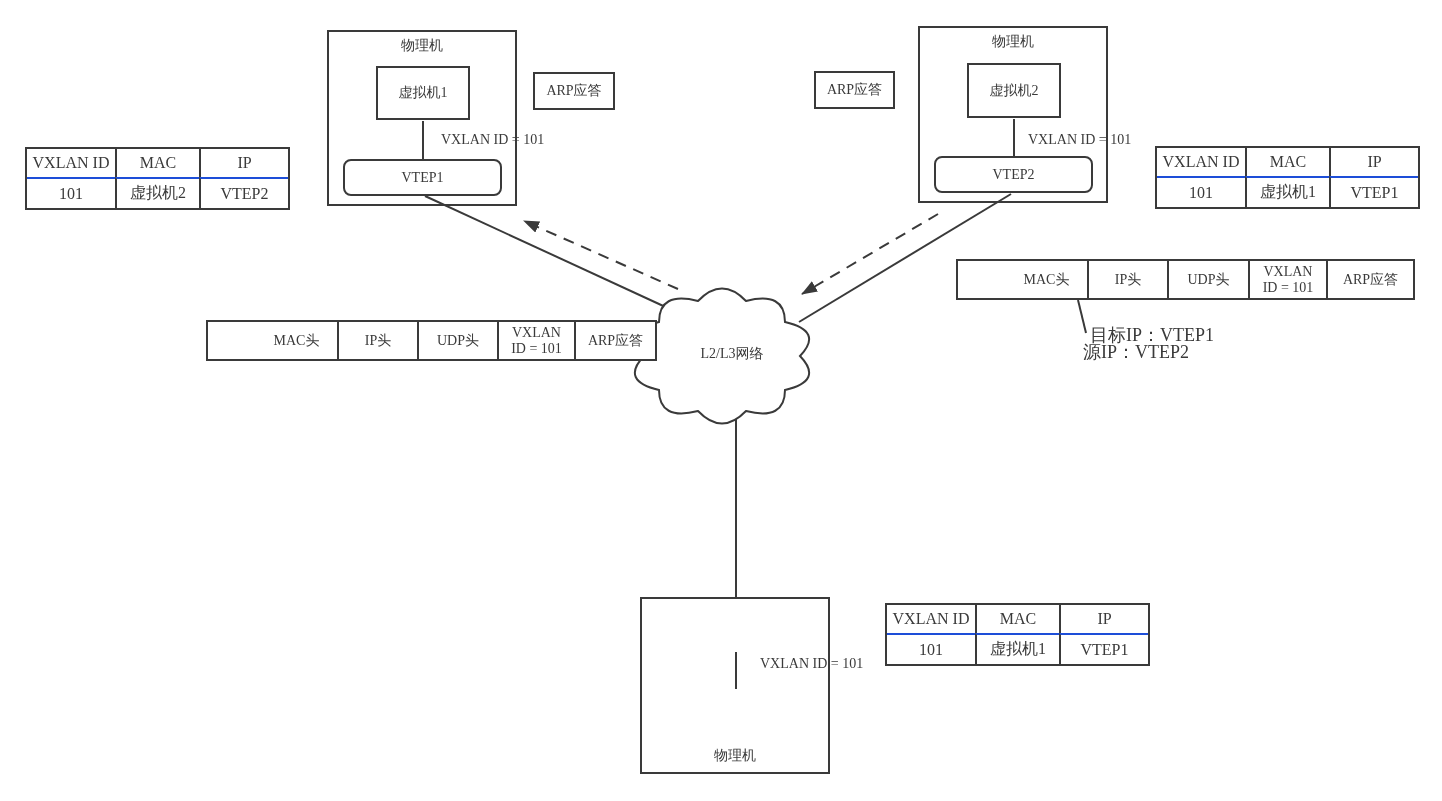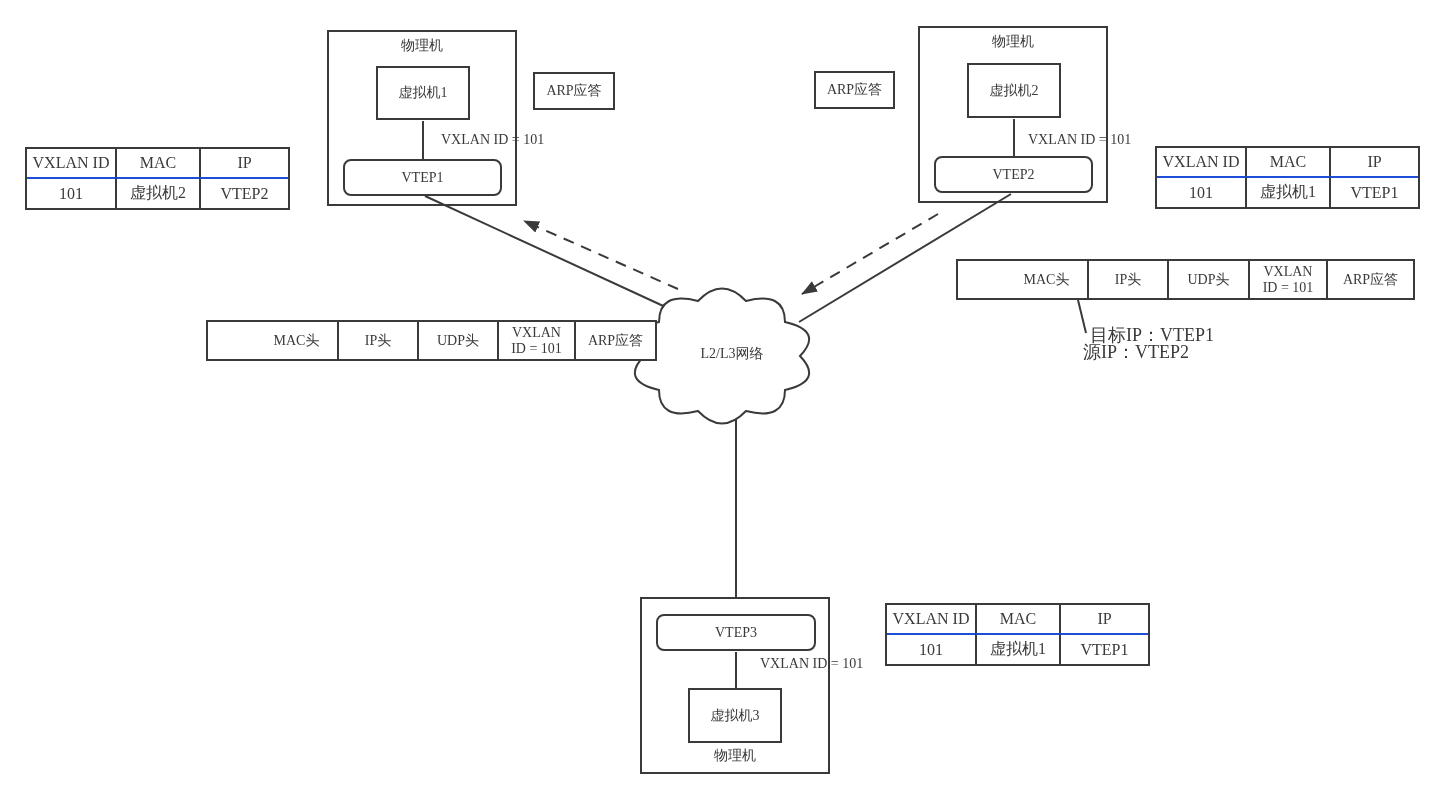--- a/index.html
+++ b/index.html
@@ -165,22 +165,20 @@
   </div>
 
   <div class="abs callout-text" style="left:1090px; top:323px;">目标IP：VTEP1</div>
   <div class="abs callout-text" style="left:1083px; top:340px;">源IP：VTEP2</div>
 
   <div class="abs cloud-label" style="left:672px; top:345px; width:120px;">L2/L3网络</div>
 
   <div class="abs host" style="left:640px; top:597px; width:190px; height:177px;">
     <div class="host-label bottom">物理机</div>
   </div>
-  <div class="abs node rounded" style="left:656px; top:614px; width:160px; height:37px;">VTEP3</div>
-  <div class="abs node" style="left:688px; top:688px; width:94px; height:55px;">虚拟机3</div>
   <div class="abs free-label" style="left:760px; top:656px;">VXLAN ID = 101</div>
 
   <div class="abs map-table" style="left:885px; top:603px;">
     <div class="cell">VXLAN ID</div>
     <div class="cell">MAC</div>
     <div class="cell">IP</div>
     <div class="cell">101</div>
     <div class="cell">虚拟机1</div>
     <div class="cell">VTEP1</div>
   </div>

